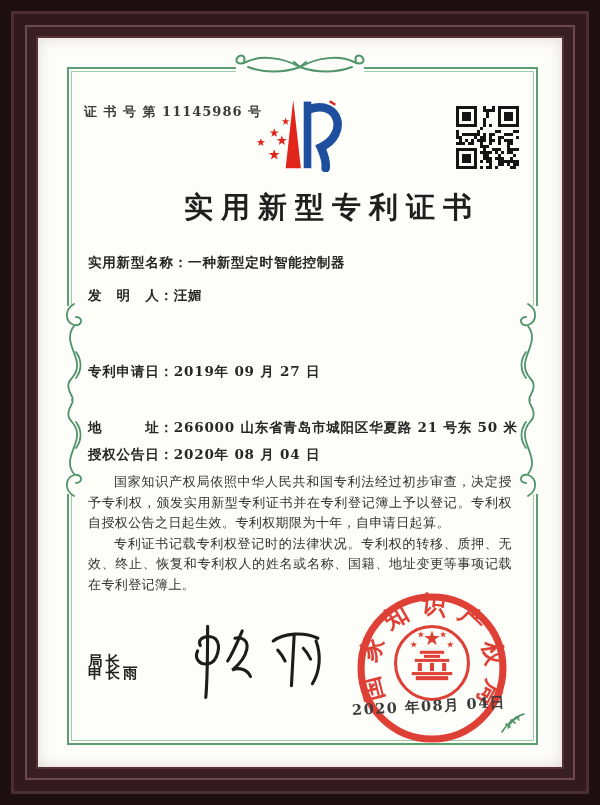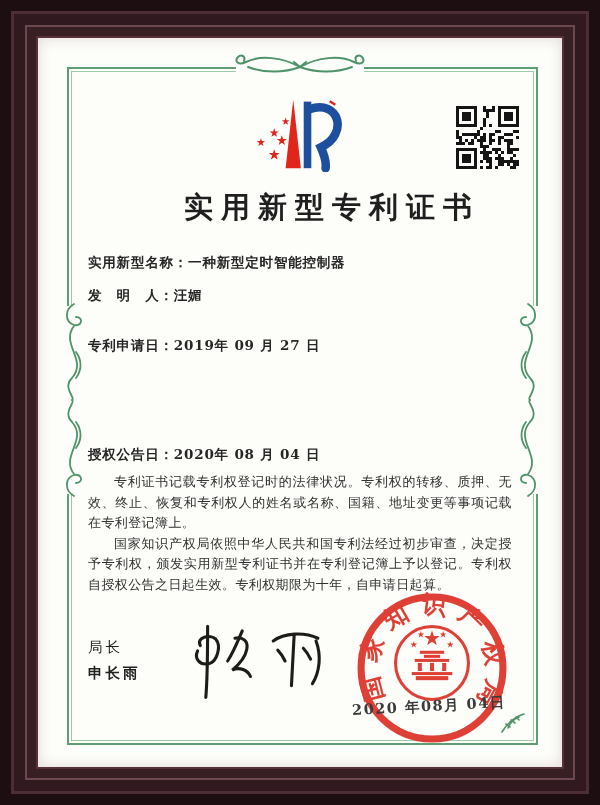--- a/index.html
+++ b/index.html
@@ -19,21 +19,21 @@
   .flourish svg{display:block;}
   
   .cert-no{position:absolute;left:84px;top:103px;font-size:13px;letter-spacing:1px;color:#3c3c3c;font-weight:600;}
   .title{position:absolute;left:0;top:188px;width:100%;text-align:center;
     font-size:29px;font-weight:700;letter-spacing:8px;color:#1f1f1f;padding-left:32px;}
   .field{position:absolute;left:88px;font-size:13.5px;color:#262626;font-weight:600;letter-spacing:.8px;white-space:nowrap;}
   .grant{position:absolute;top:446px;font-size:13.5px;color:#262626;font-weight:600;letter-spacing:.8px;white-space:nowrap;}
   .paras{position:absolute;left:88px;top:472px;width:424px;}
   .paras p{margin:0;font-size:13px;line-height:20.5px;color:#313131;
     text-align:justify;text-indent:2em;letter-spacing:.4px;}
-  .sig-title{position:absolute;left:88px;top:638px;font-size:14.5px;letter-spacing:3px;color:#222;font-weight:400;text-align:center;}
+  .sig-title{position:absolute;left:88px;top:652px;font-size:14.5px;letter-spacing:3px;color:#222;font-weight:700;text-align:center;}
   .sig-name{position:absolute;left:88px;top:664px;font-size:14.5px;letter-spacing:3px;color:#222;font-weight:600;}
   .signature{position:absolute;left:175px;top:620px;}
   
   .qr{position:absolute;left:456px;top:106px;width:63px;height:63px;}
   .qr-finder{position:absolute;width:15px;height:15px;border:3px solid #151515;}
   .qr-finder::after{content:"";position:absolute;left:3px;top:3px;width:9px;height:9px;background:#151515;}
   .qr-modules div{position:absolute;width:3px;height:3px;background:#151515;}
   
   .logo{position:absolute;left:250px;top:94px;}
   .seal{position:absolute;left:356px;top:592px;}
@@ -94,20 +94,21 @@
   <div class="flourish" style="left:500px;top:710px">
     <svg width="26" height="24" viewBox="0 0 26 24">
       <g stroke="#4f9468" stroke-width="1.6" fill="none" stroke-linecap="round">
         <path d="M2,22 C8,12 14,7 24,4"></path>
         <path d="M8,18 C10,13 14,9 19,7"></path>
         <path d="M6,14 l4,3 M11,10 l4,3 M16,7 l3,3"></path>
       </g>
     </svg>
   </div>
 
+  <div class="cert-no">证 书 号 第 11145986 号</div>
 
   <div class="logo">
     <svg width="96" height="78" viewBox="0 0 100 82">
       <defs>
         <polygon id="st1" points="0,-1 0.235,-0.324 0.951,-0.309 0.38,0.124 0.588,0.809 0,0.4 -0.588,0.809 -0.38,0.124 -0.951,-0.309 -0.235,-0.324"></polygon>
       </defs>
       <polygon points="45,6 53,78 37,78" fill="#e1251b"></polygon>
       <path d="M60,8 L60,78" stroke="#1d4f9e" stroke-width="8" fill="none"></path>
       <path d="M62,16 C93,5 104,42 74,56 C78,65 80,72 79,78" stroke="#1d4f9e" stroke-width="9" fill="none" stroke-linecap="round"></path>
       <rect x="83" y="8" width="7" height="2.6" fill="#e1251b" transform="rotate(32 86 9)"></rect>
@@ -242,27 +243,28 @@
         <div style="left: 39px; top: 60px;"></div>
         <div style="left: 54px; top: 60px;"></div>
         <div style="left: 57px; top: 60px;"></div>
       </div>
   </div>
 
   <div class="title">实用新型专利证书</div>
 
   <div class="field" style="top:287px"><span>发　明　人：</span><span>汪媚</span></div>
   <div class="field" style="top:254px"><span>实用新型名称：</span><span>一种新型定时智能控制器</span></div>
-  <div class="field" style="top:337px"><span>专利申请日：</span><span>2019年 09 月 27 日</span></div>
+  <div class="field" style="top:363px"><span>专利申请日：</span><span>2019年 09 月 27 日</span></div>
+  <div class="field" style="top:419px"><span>地　　　址：</span><span>266000 山东省青岛市城阳区华夏路 21 号东 50 米</span></div>
 
   <div class="grant" style="left:88px"><span>授权公告日：</span><span>2020年 08 月 04 日</span></div>
 
   <div class="paras">
+    <p>国家知识产权局依照中华人民共和国专利法经过初步审查，决定授予专利权，颁发实用新型专利证书并在专利登记簿上予以登记。专利权自授权公告之日起生效。专利权期限为十年，自申请日起算。</p>
     <p>专利证书记载专利权登记时的法律状况。专利权的转移、质押、无效、终止、恢复和专利权人的姓名或名称、国籍、地址变更等事项记载在专利登记簿上。</p>
-    <p>国家知识产权局依照中华人民共和国专利法经过初步审查，决定授予专利权，颁发实用新型专利证书并在专利登记簿上予以登记。专利权自授权公告之日起生效。专利权期限为十年，自申请日起算。</p>
   </div>
 
   <div class="sig-title">局长</div>
   <div class="sig-name">申长雨</div>
 
   <div class="signature">
     <svg width="160" height="82" viewBox="0 0 160 90">
       <g stroke="#1e1c1a" stroke-width="3.4" fill="none" stroke-linecap="round">
         <path d="M20,28 C15,19 31,15 37,21 C43,28 39,46 29,48 C19,50 13,42 17,34"></path>
         <path d="M28,7 C28,32 28,62 26,85"></path>

